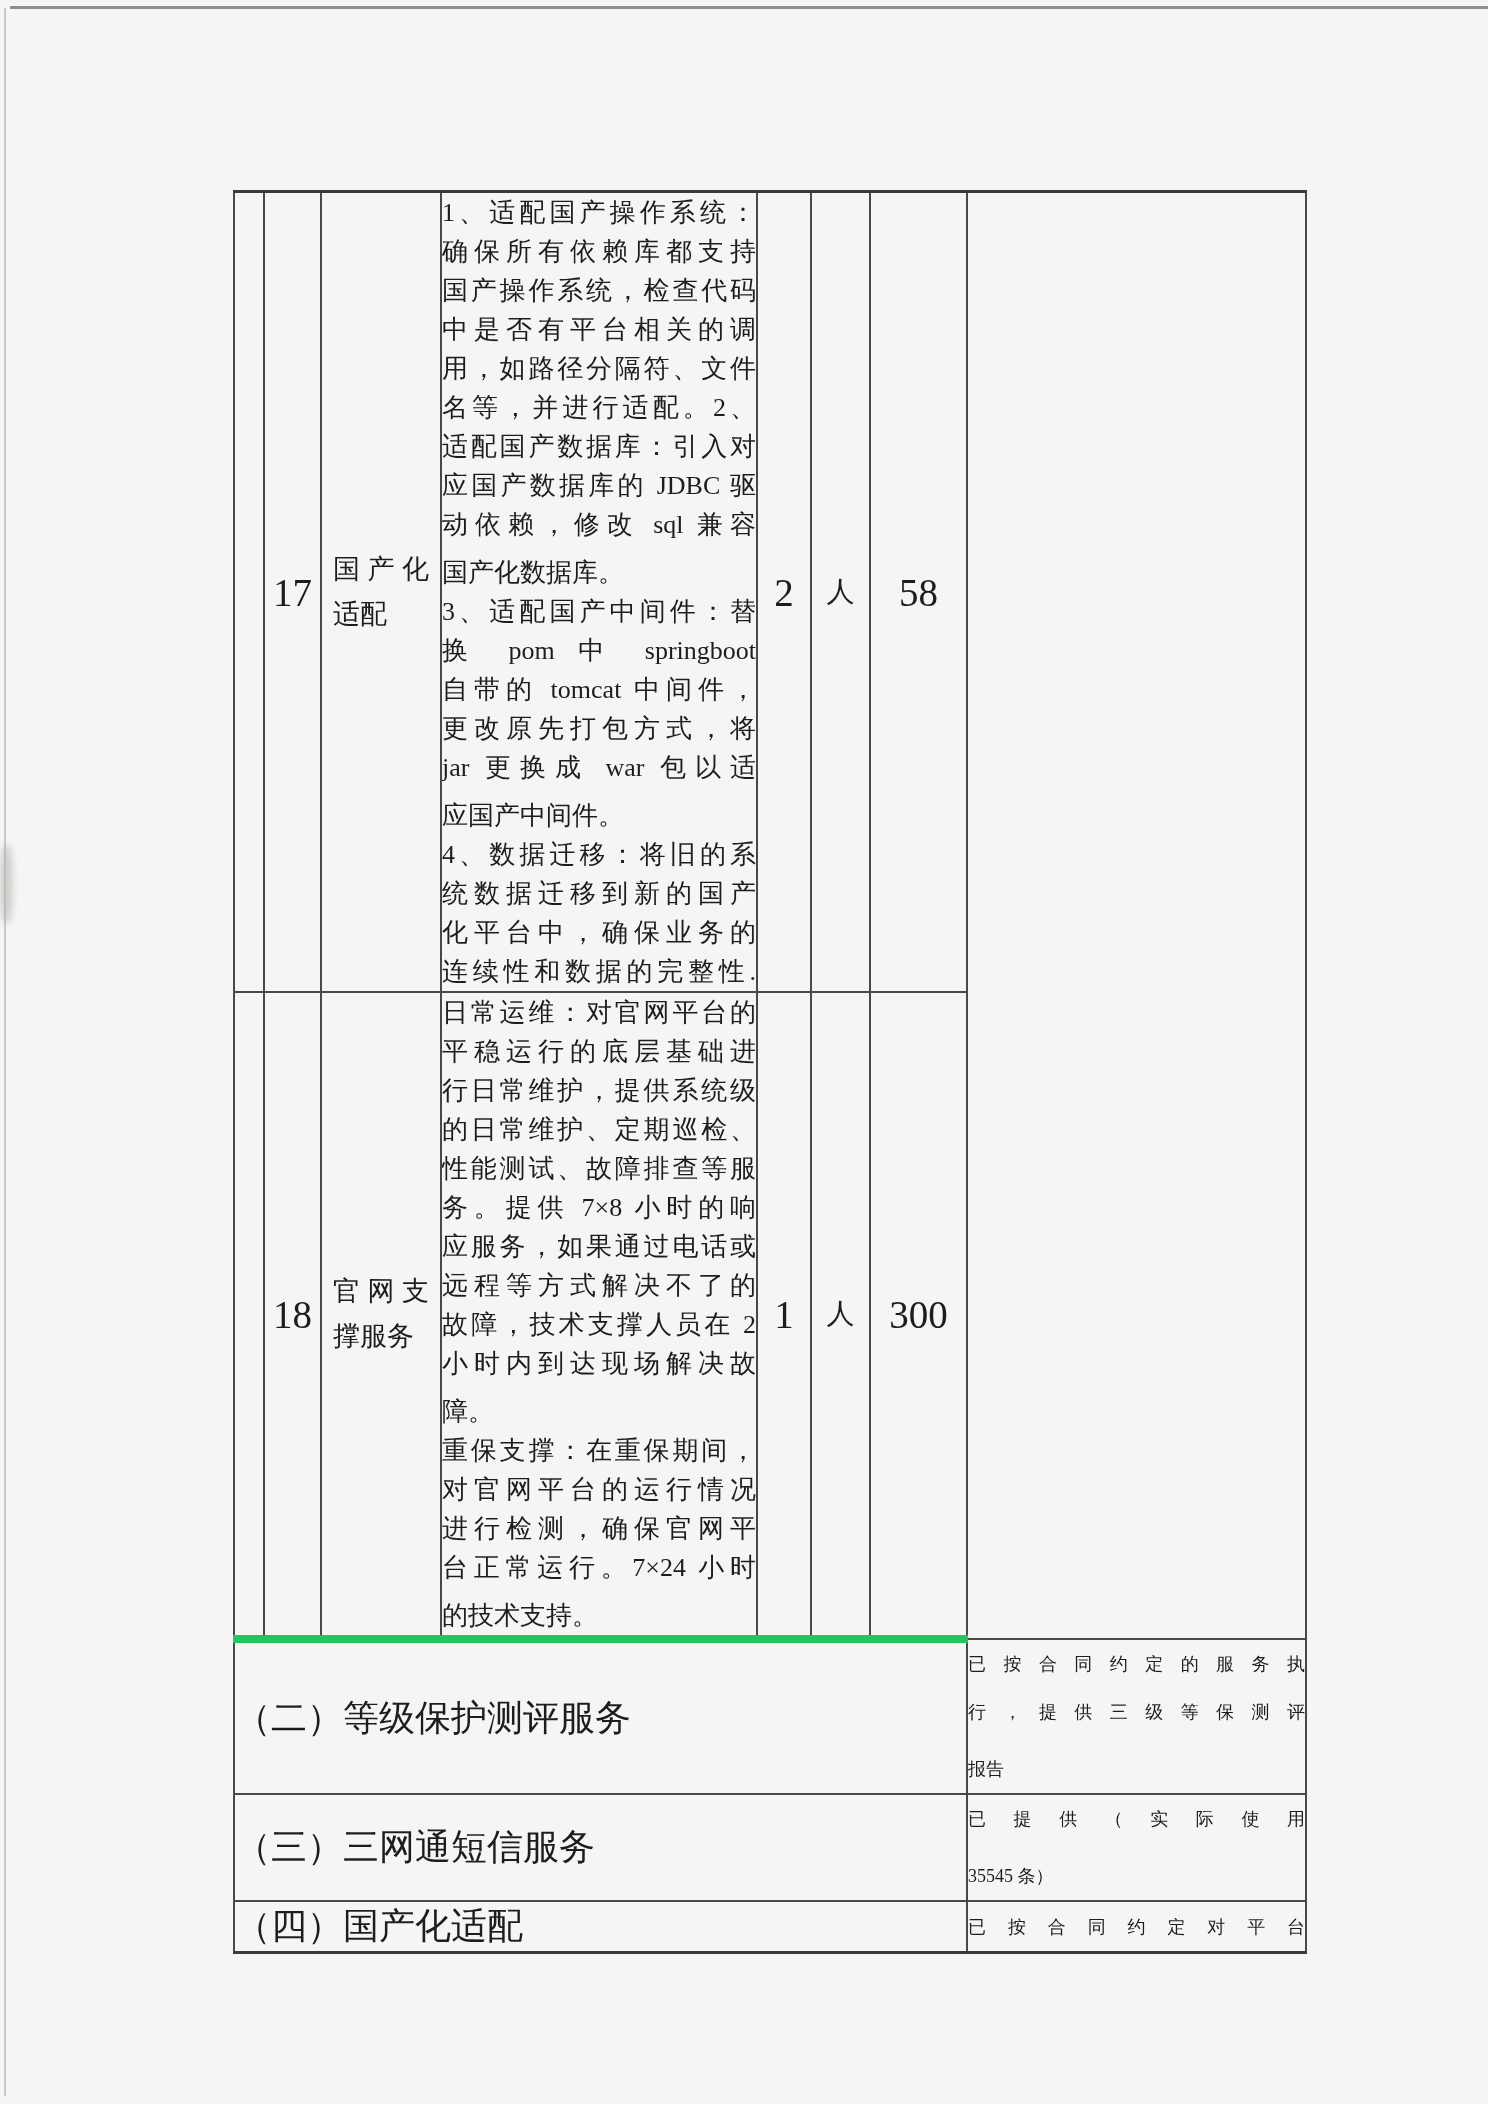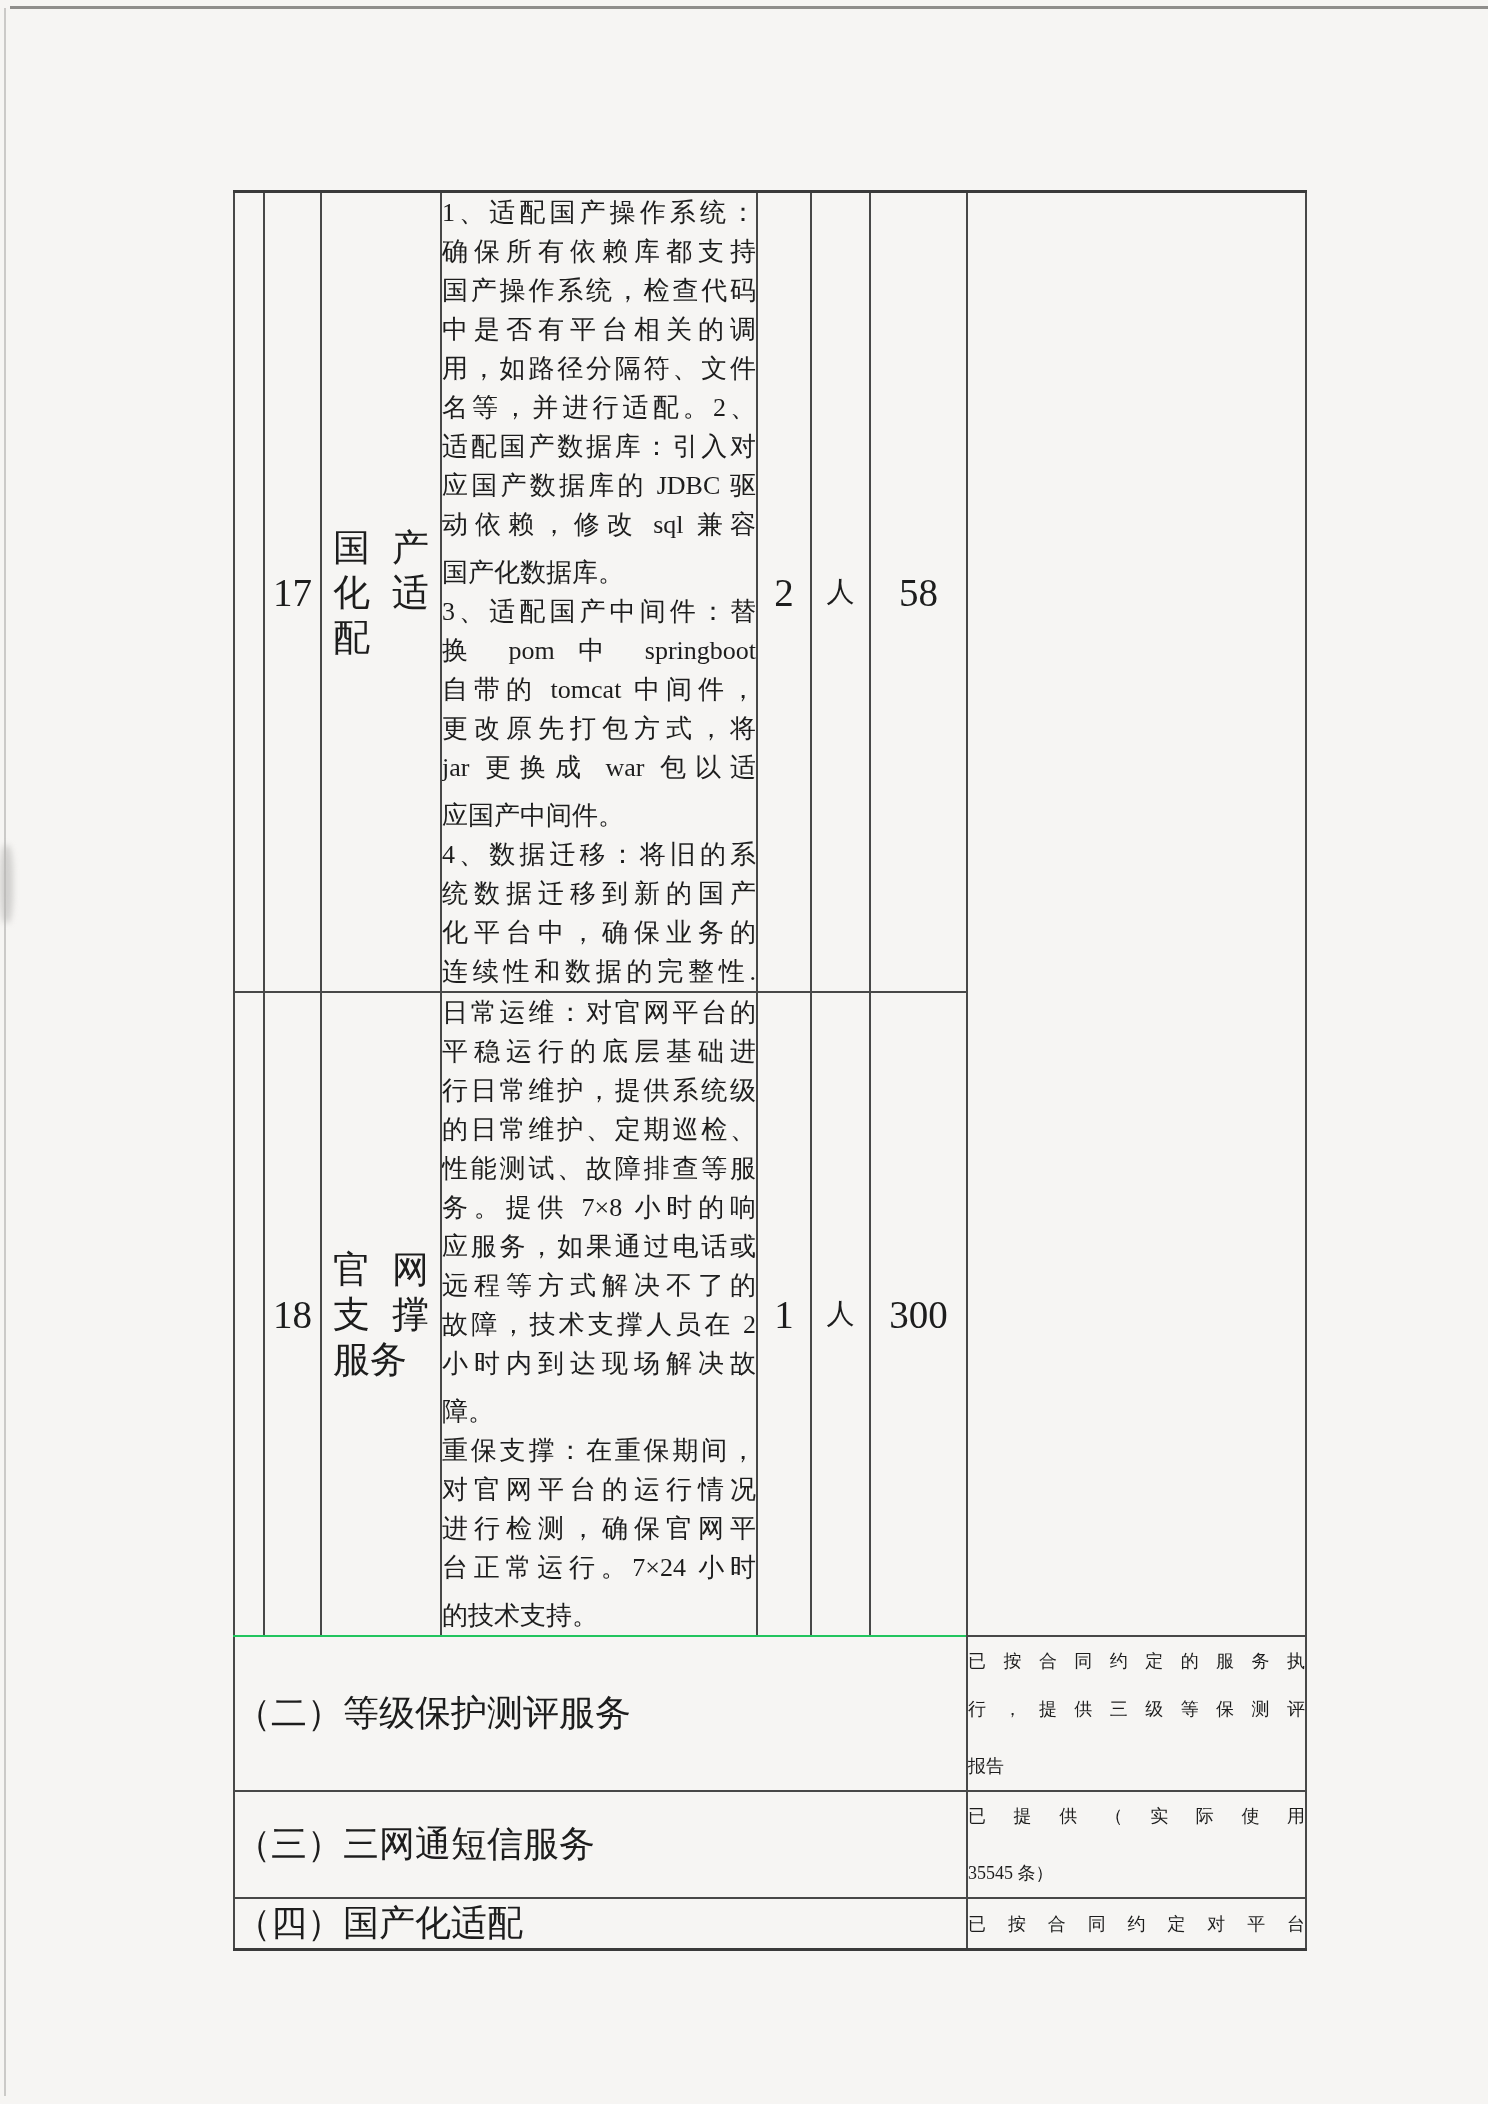--- a/index.html
+++ b/index.html
@@ -18,26 +18,26 @@
     position:absolute;left:233px;top:190px;width:1072px;
     border-collapse:collapse;table-layout:fixed;
   }
   table.svc td{border:2px solid #484848;padding:0;vertical-align:middle;overflow:hidden;}
   tr.r17{height:786px;}
   tr.r18{height:629px;}
   tr.s2{height:150px;}
   tr.s3{height:98px;}
   tr.s4{height:51px;}
   tr.r17 > td{border-top:3px solid #3a3a3a;}
-  tr.r18 > td{border-bottom:2px solid #22c55e;}
+  tr.r18 > td{border-bottom:8px solid #22c55e;}
   tr.s4 > td{border-bottom:3px solid #3a3a3a;}
 
   .c-num,.c-qty,.c-val{text-align:center;font-size:39px;}
   .c-unit{text-align:center;font-size:28px;}
-  .c-name .name-inner{width:96px;margin:12px auto;font-size:37px;line-height:45px;text-align:justify;}
+  .c-name .name-inner{width:96px;margin:12px auto;font-size:27px;line-height:45px;text-align:justify;}
   .c-desc{
     border-left-width:4px;border-right-width:3px;
     vertical-align:top;padding:4px 7px 0 15px;text-align:left;
   }
   .c-desc .ln{font-size:26px;line-height:39px;}
   .jl{text-align:justify;text-align-last:justify;}
   .el{text-align:left;text-align-last:left;margin-top:9px;}
   .c-remark{border-left:7px double #484848;border-right-width:3px;}
   .c-sec{text-align:left;padding-left:19px;font-size:36px;}
   .c-remark-sec{vertical-align:middle;padding:0 16px 0 32px;text-align:left;}

